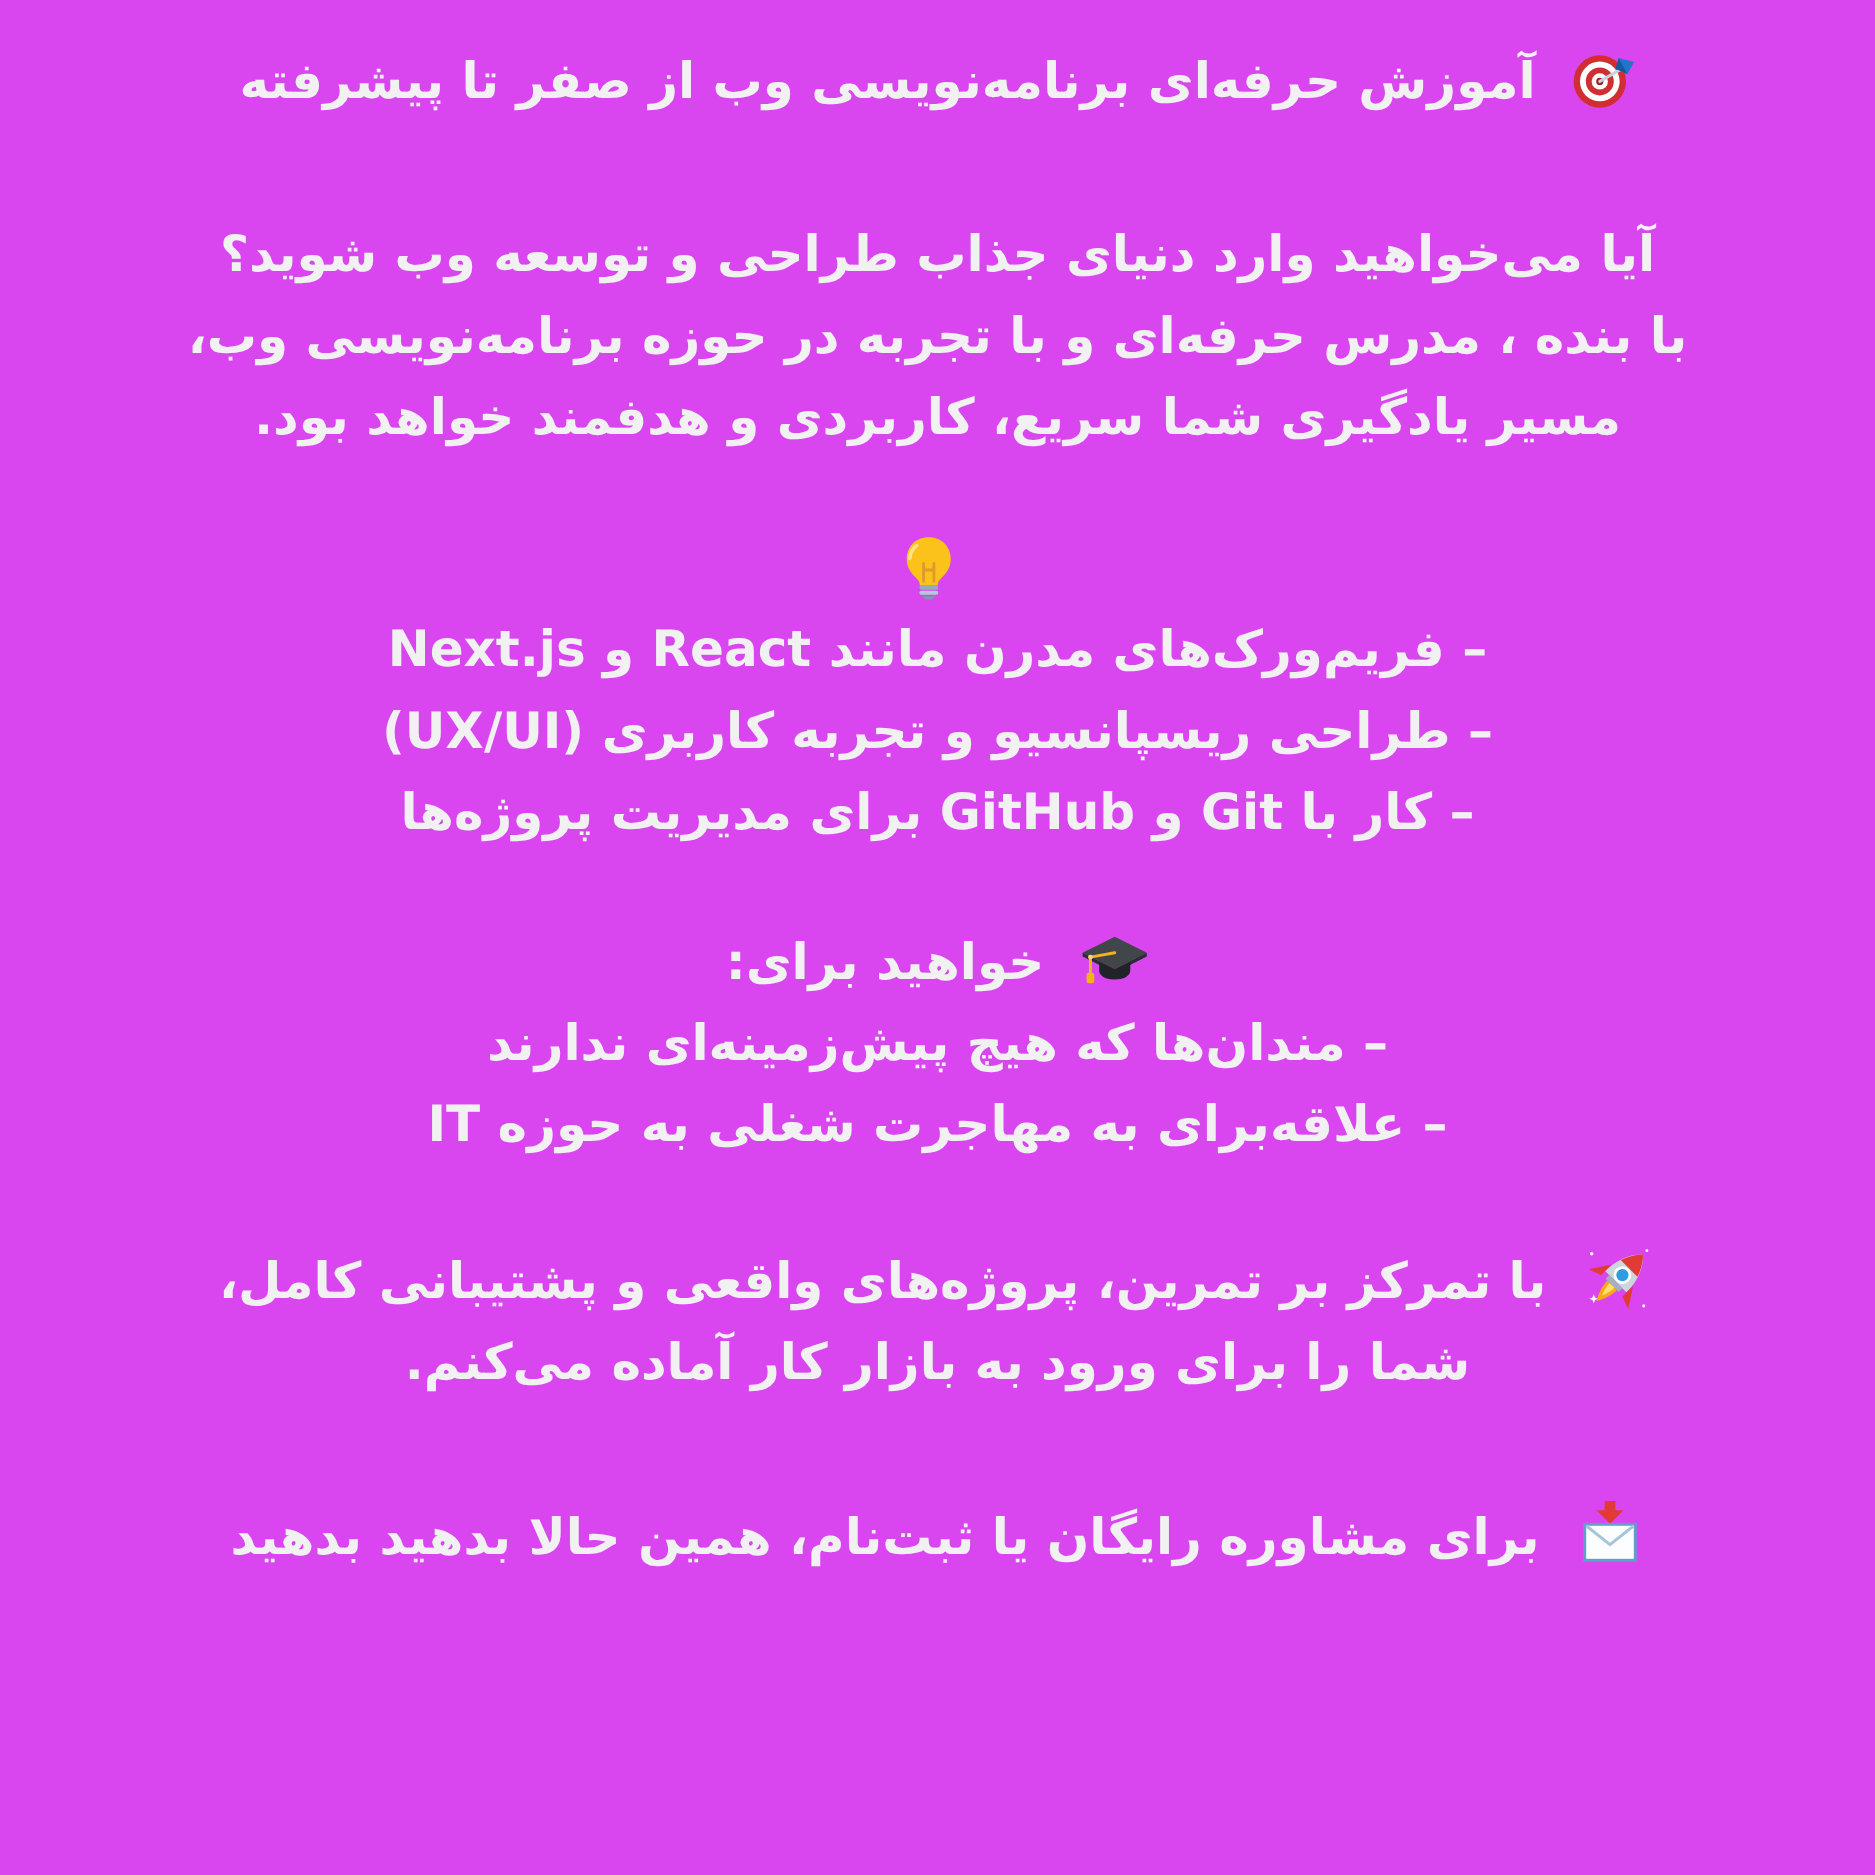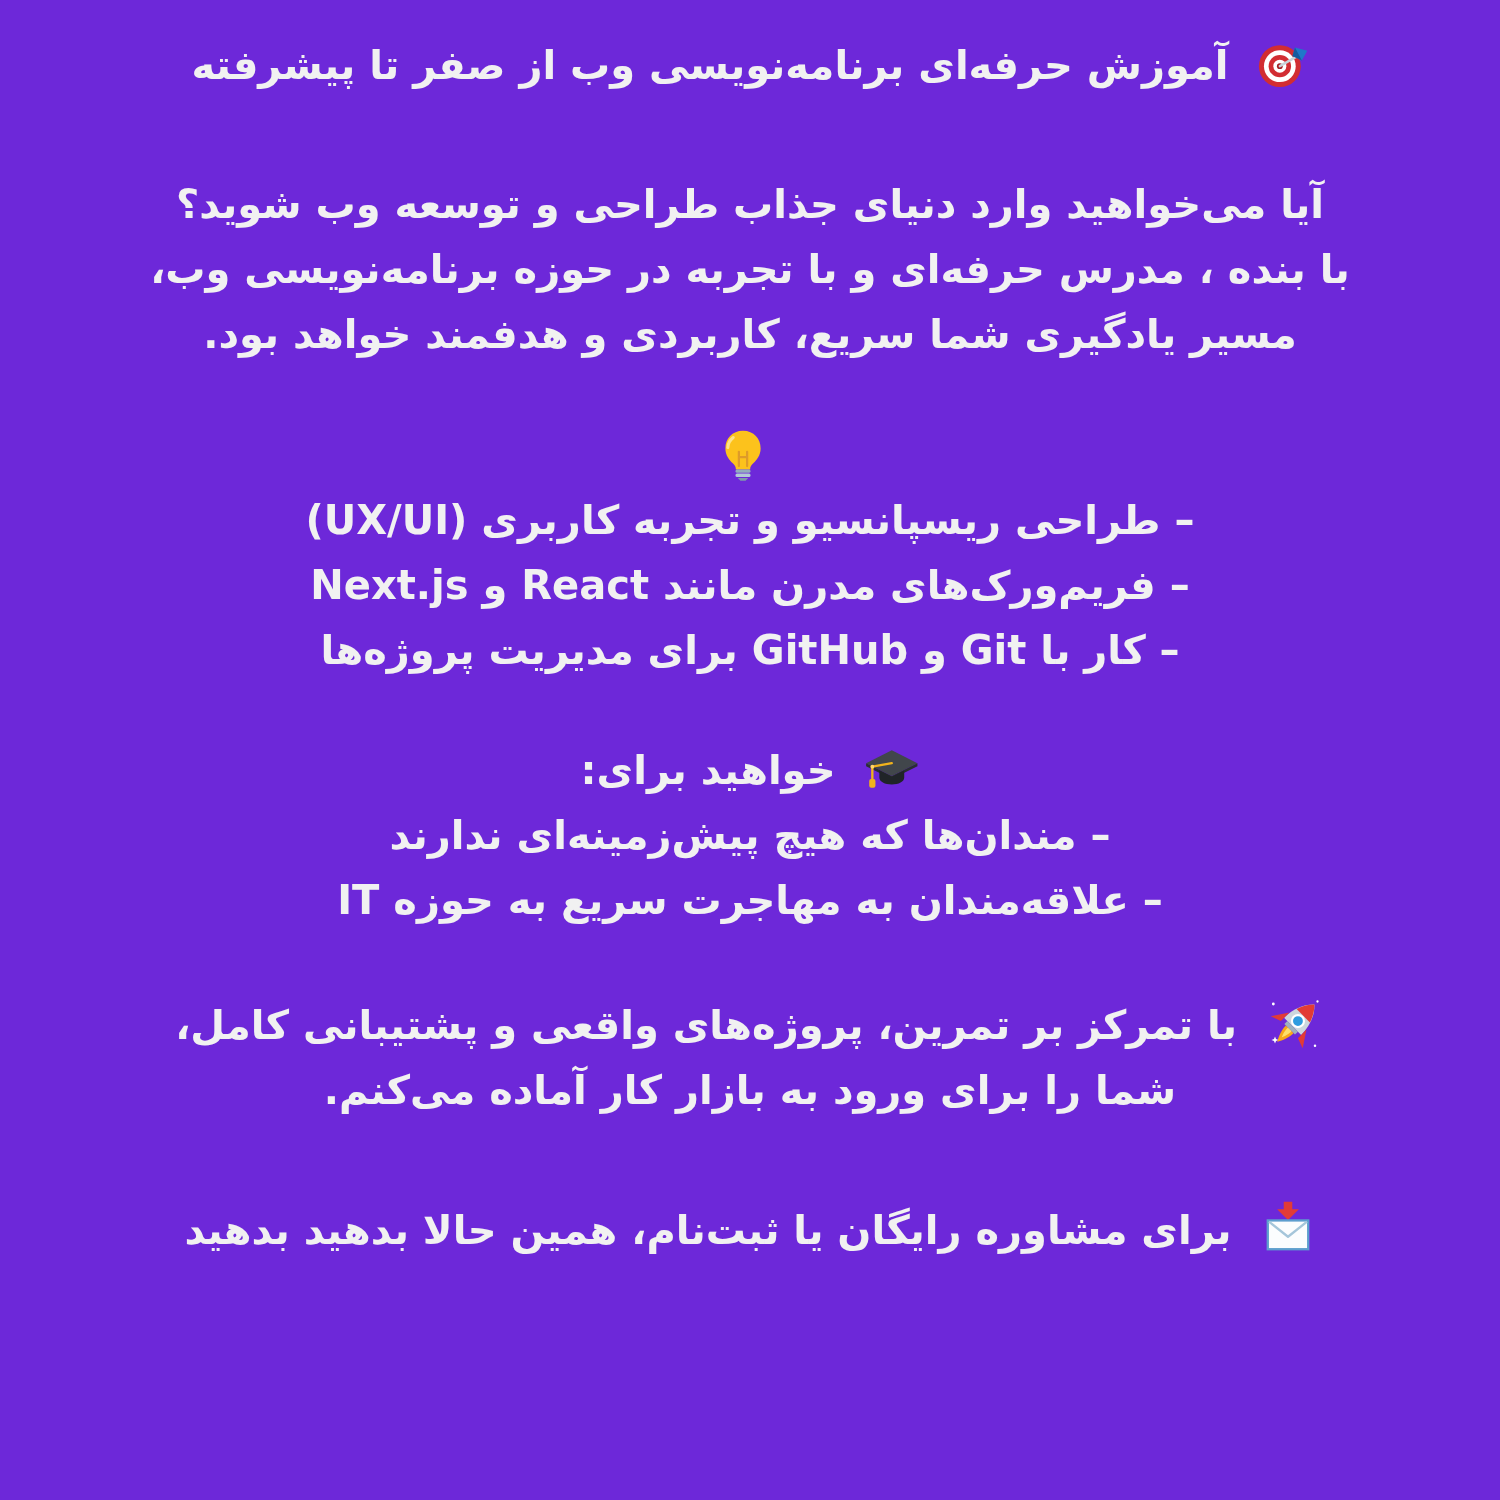--- a/index.html
+++ b/index.html
@@ -1,19 +1,19 @@
 <!DOCTYPE html>
 <html lang="fa"><head>
 <meta charset="utf-8">
 <style>
   html, body { margin: 0; padding: 0; background: #000; }
   .canvas {
     position: relative;
     width: 1500px; height: 1500px;
-    background: #6d28d9;
+    background: #d946ef;
     overflow: hidden;
     font-family: "DejaVu Sans", sans-serif;
   }
   .content {
     padding-top: 33px;
     text-align: center;
     direction: rtl;
     color: #f1f1f1;
   }
   .line {
@@ -65,39 +65,39 @@
       <div class="line" dir="auto">
         <svg class="emoji" width="54" height="54" viewBox="0 0 72 72">
           <path d="M36 5 C21.5 5 12.5 15.5 12.5 28.5 c0 9.5 5.5 15.5 9.5 19.5 c3 3 4.5 5 4.5 8.5 h19 c0 -3.5 1.5 -5.5 4.5 -8.5 c4 -4 9.5 -10 9.5 -19.5 C59.5 15.5 50.5 5 36 5 Z" fill="#fcc21c"></path>
           <path d="M23 14 c-4.5 3.5 -7 8.5 -7.2 13.5" stroke="#fde289" stroke-width="4" fill="none" stroke-linecap="round"></path>
           <path d="M30.5 33 v19 M41.5 33 v19 M30.5 40 h11" stroke="#de9b29" stroke-width="3" fill="none" stroke-linecap="round"></path>
           <rect x="26" y="56.5" width="20" height="4.5" rx="2" fill="#93adbd"></rect>
           <rect x="26" y="62" width="20" height="4.5" rx="2" fill="#b3c9d6"></rect>
           <path d="M29 68 h14 l-3.5 3.5 h-7 Z" fill="#7e99aa"></path>
         </svg>
       </div>
+      <div class="line" dir="auto">– فریم‌ورک‌های مدرن مانند React و Next.js</div>
       <div class="line" dir="auto">– طراحی ریسپانسیو و تجربه کاربری (UX/UI)</div>
-      <div class="line" dir="auto">– فریم‌ورک‌های مدرن مانند React و Next.js</div>
       <div class="line" dir="auto">– کار با Git و GitHub برای مدیریت پروژه‌ها</div>
     </div>
 
     <div class="section-audience">
       <div class="line" dir="auto">
         <svg class="emoji" width="56" height="56" viewBox="0 0 72 72">
           <path d="M37 12 L70 28.5 L37 45 L4 28.5 Z" fill="#41464b"></path>
           <path d="M4 28.5 L37 45 L70 28.5 L70 32.5 L37 49 L4 32.5 Z" fill="#2a2e32"></path>
           <path d="M21 38 v9 c0 5.5 7.2 9 16 9 c8.8 0 16 -3.5 16 -9 v-9 l-16 8 Z" fill="#202428"></path>
           <path d="M37 28.5 L12 33 L12 49" stroke="#f1b31c" stroke-width="3" fill="none" stroke-linecap="round" stroke-linejoin="round"></path>
           <circle cx="12" cy="33" r="2.5" fill="#ffd469"></circle>
           <rect x="8" y="49" width="8" height="11" rx="2.5" fill="#f1b31c"></rect>
         </svg>
         <span>خواهید برای:</span>
       </div>
       <div class="line" dir="auto">– مندان‌ها که هیچ پیش‌زمینه‌ای ندارند</div>
-      <div class="line" dir="auto">– علاقه‌مندان به مهاجرت سریع به حوزه IT</div>
+      <div class="line" dir="auto">– علاقه‌برای به مهاجرت شغلی به حوزه IT</div>
     </div>
 
     <div class="section-outro">
       <div class="line" dir="auto">
         <svg class="emoji" width="60" height="60" viewBox="0 0 72 72">
           <circle cx="10" cy="12" r="1.7" fill="#ffffff"></circle>
           <circle cx="63" cy="9" r="1.4" fill="#ffffff"></circle>
           <circle cx="60" cy="62" r="1.5" fill="#ffffff"></circle>
           <path d="M12 51 l1.2 3 3 1.2 -3 1.2 -1.2 3 -1.2 -3 -3 -1.2 3 -1.2 Z" fill="#ffffff"></path>
           <g transform="rotate(45 36 36)">

